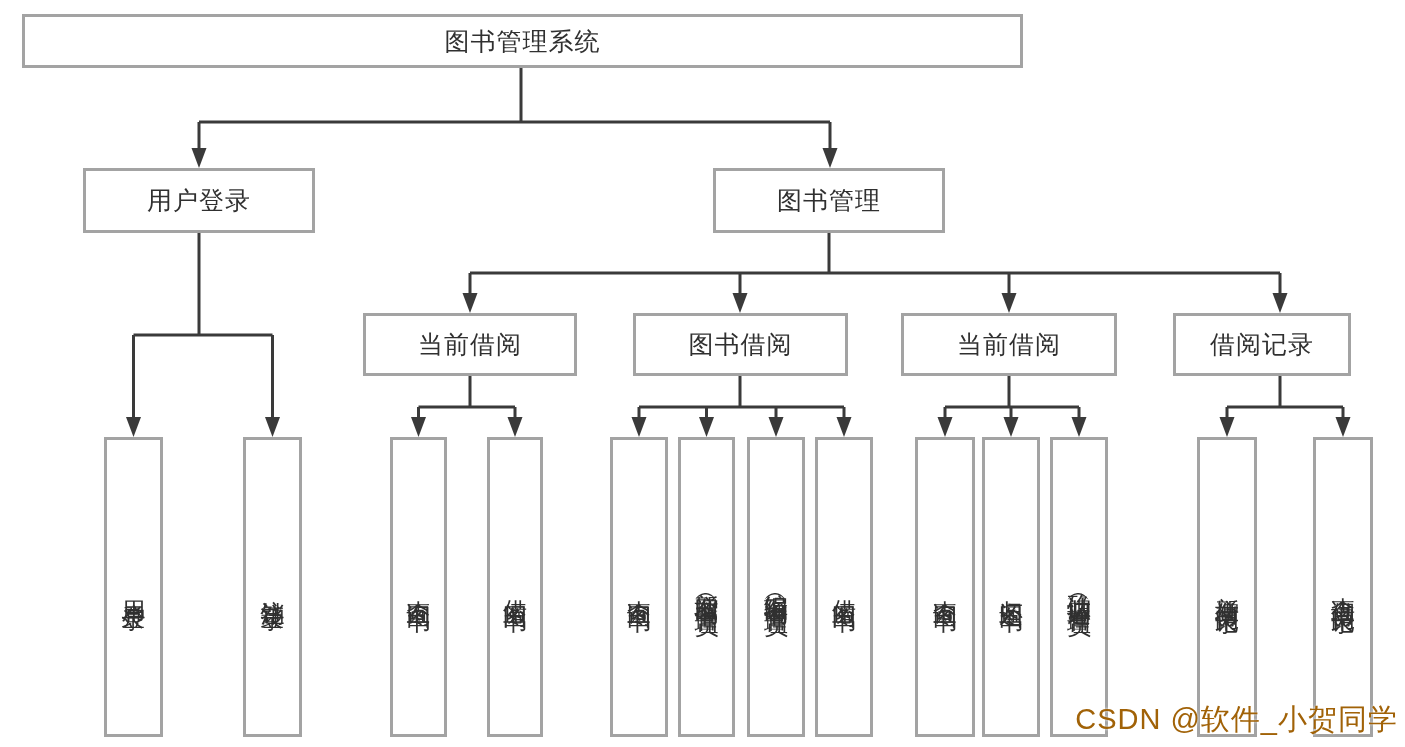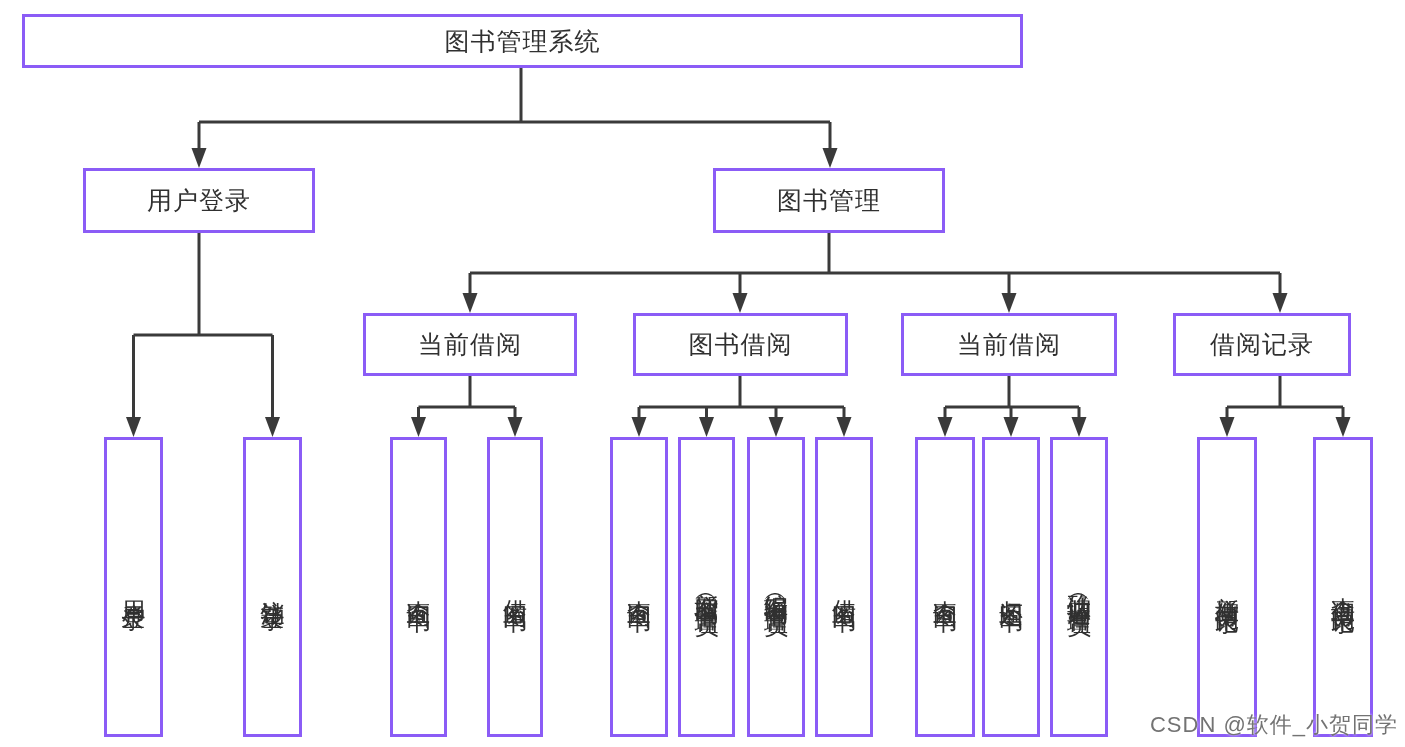--- a/index.html
+++ b/index.html
@@ -19,21 +19,21 @@
     position: absolute;
     left: 0;
     top: 0;
     width: 1405px;
     height: 747px;
   }
   .node {
     position: absolute;
     box-sizing: border-box;
     background: #ffffff;
-    border: 3px solid #8b5cf6;
+    border: 3px solid #a3a3a3;
     display: flex;
     align-items: center;
     justify-content: center;
     color: #303030;
     font-size: 25px;
     letter-spacing: 1px;
     z-index: 2;
     white-space: nowrap;
   }
   .node.leaf {
@@ -42,22 +42,22 @@
   .node.leaf .vtext {
     writing-mode: vertical-rl;
     text-orientation: mixed;
     letter-spacing: 3px;
     line-height: 1;
   }
   .watermark {
     position: absolute;
     right: 7px;
     bottom: 7px;
-    font-size: 22px;
-    color: #737373;
+    font-size: 29px;
+    color: #a16207;
     letter-spacing: 1px;
     z-index: 5;
     text-shadow: 0 0 3px #ffffff;
     white-space: nowrap;
   }
 </style>
 </head>
 <body>
 
 <div class="canvas">

